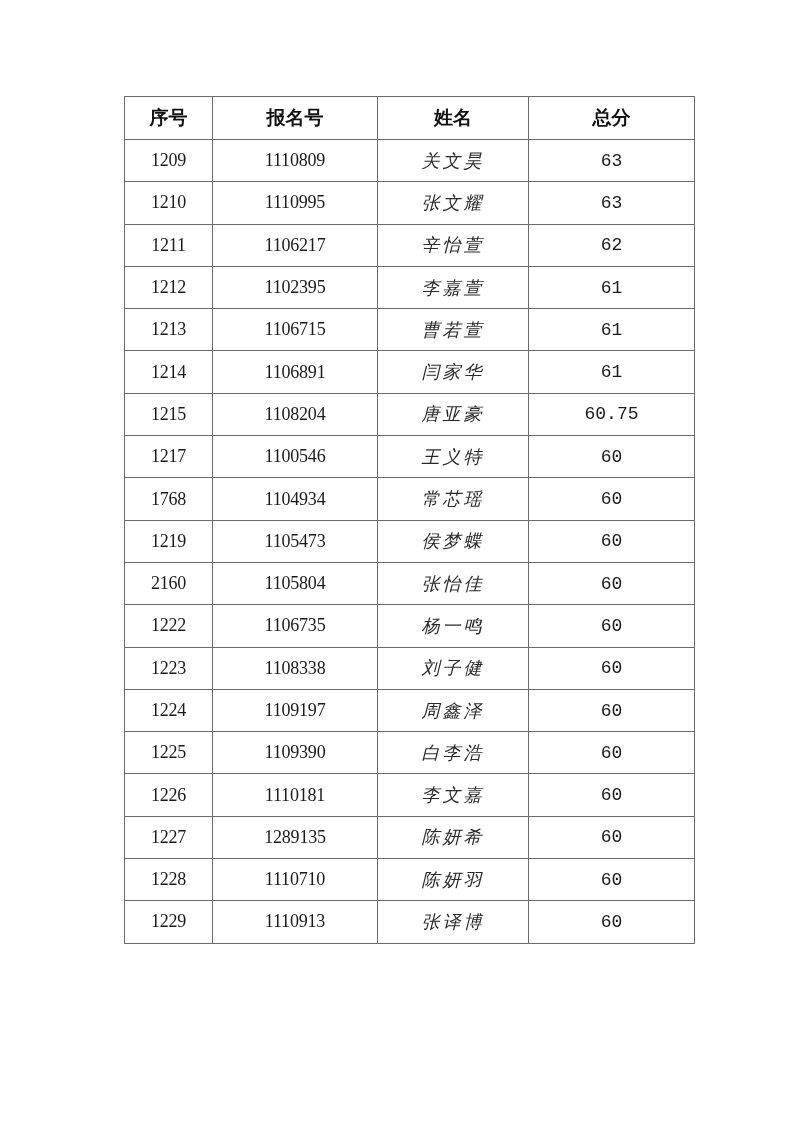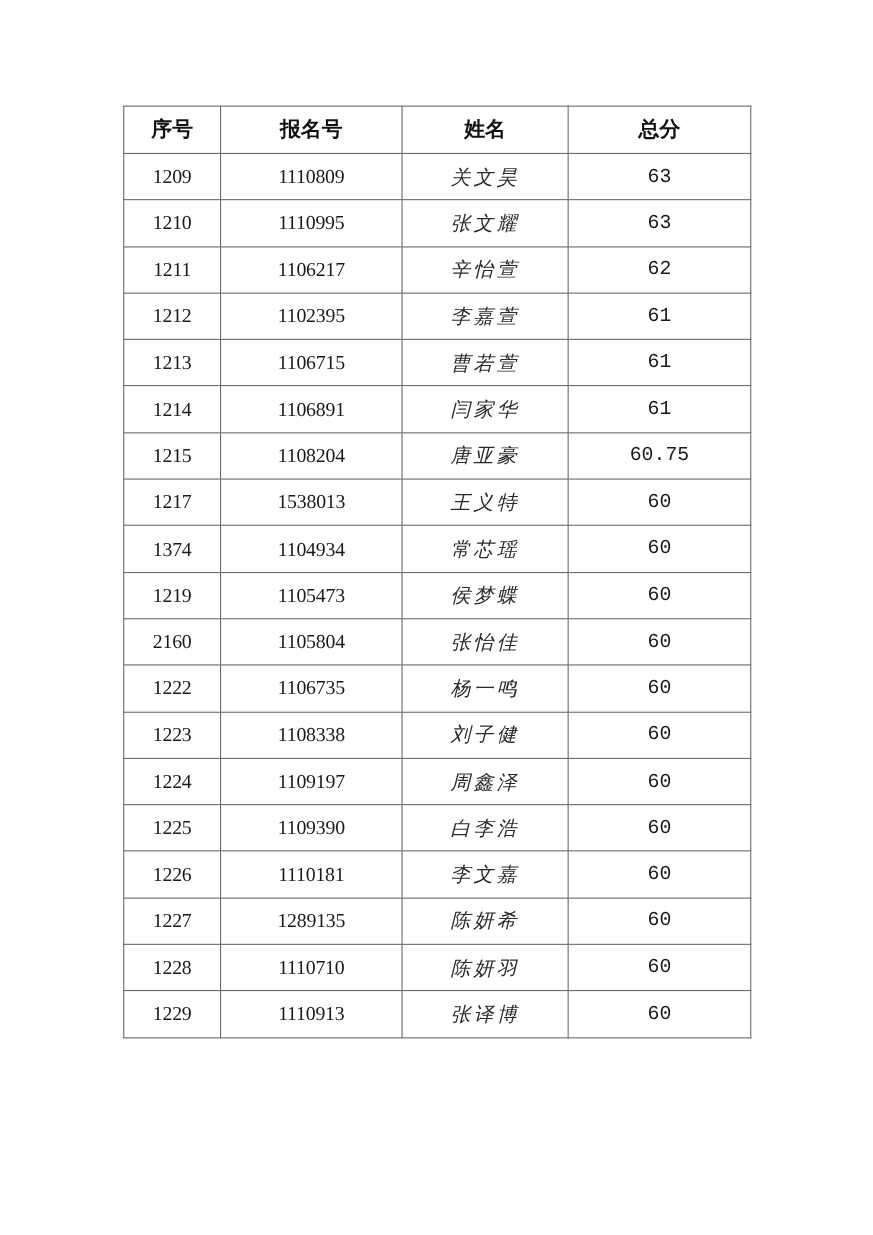--- a/index.html
+++ b/index.html
@@ -16,21 +16,21 @@
       color: #1a1a1a;
     }
     .page {
       position: absolute;
       left: 0; top: 0;
       width: 794px;
       height: 1123px;
     }
     table.score-table {
       position: absolute;
-      left: 112px;
+      left: 124px;
       top: 96px;
       border-collapse: collapse;
       table-layout: fixed;
       width: 570px;
     }
     table.score-table col.c-seq { width: 88px; }
     table.score-table col.c-reg { width: 165px; }
     table.score-table col.c-name { width: 151px; }
     table.score-table col.c-score { width: 166px; }
     table.score-table th,
@@ -127,26 +127,26 @@
         <td class="score">61</td>
       </tr>
       <tr>
         <td class="num">1215</td>
         <td class="num">1108204</td>
         <td class="name">唐亚豪</td>
         <td class="score">60.75</td>
       </tr>
       <tr>
         <td class="num">1217</td>
-        <td class="num">1538013</td>
+        <td class="num">1100546</td>
         <td class="name">王义特</td>
         <td class="score">60</td>
       </tr>
       <tr>
-        <td class="num">1374</td>
+        <td class="num">1768</td>
         <td class="num">1104934</td>
         <td class="name">常芯瑶</td>
         <td class="score">60</td>
       </tr>
       <tr>
         <td class="num">1219</td>
         <td class="num">1105473</td>
         <td class="name">侯梦蝶</td>
         <td class="score">60</td>
       </tr>

